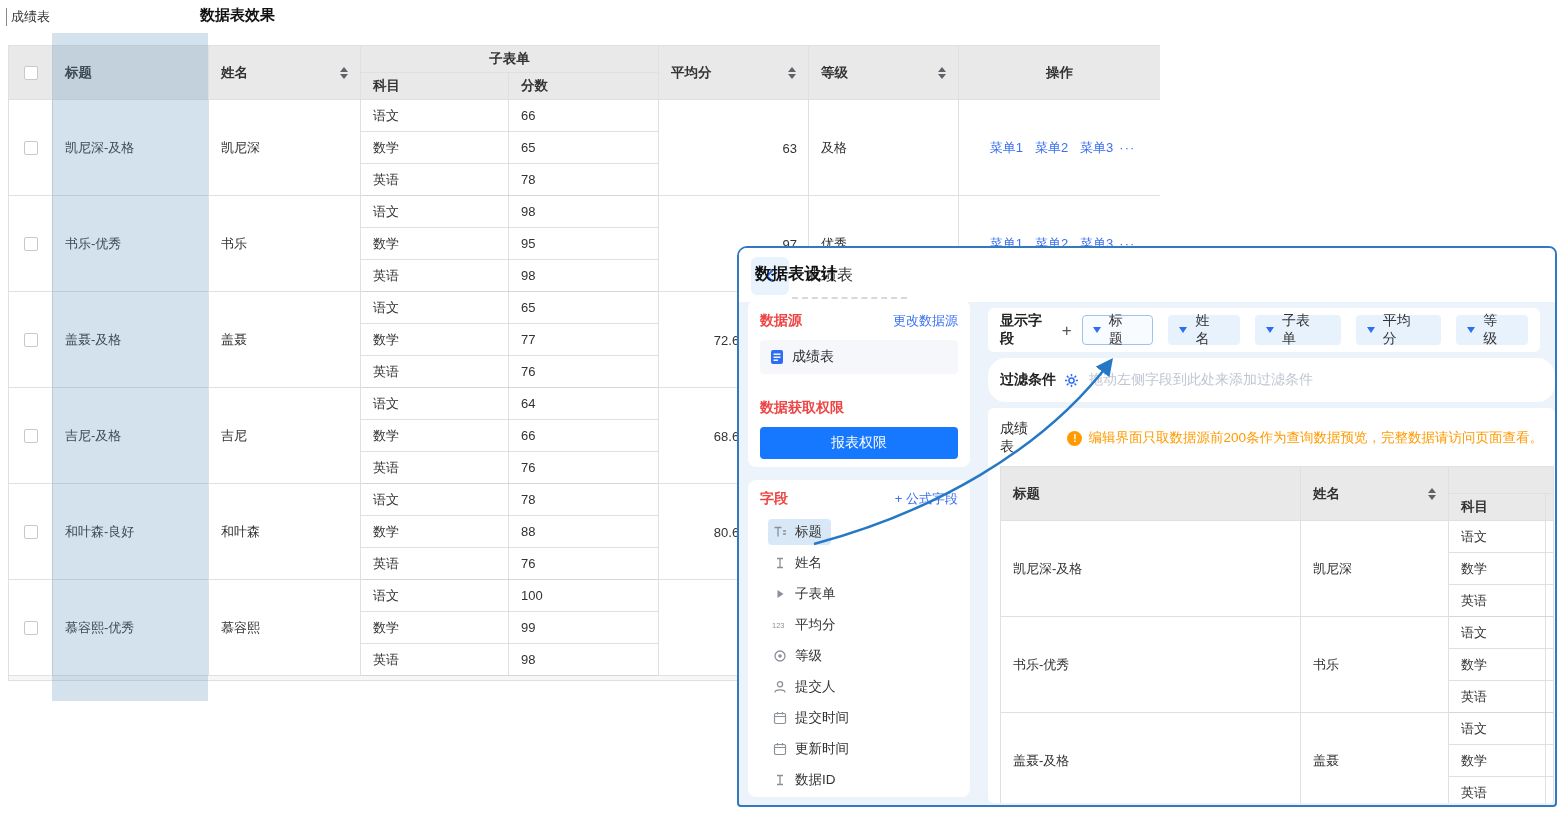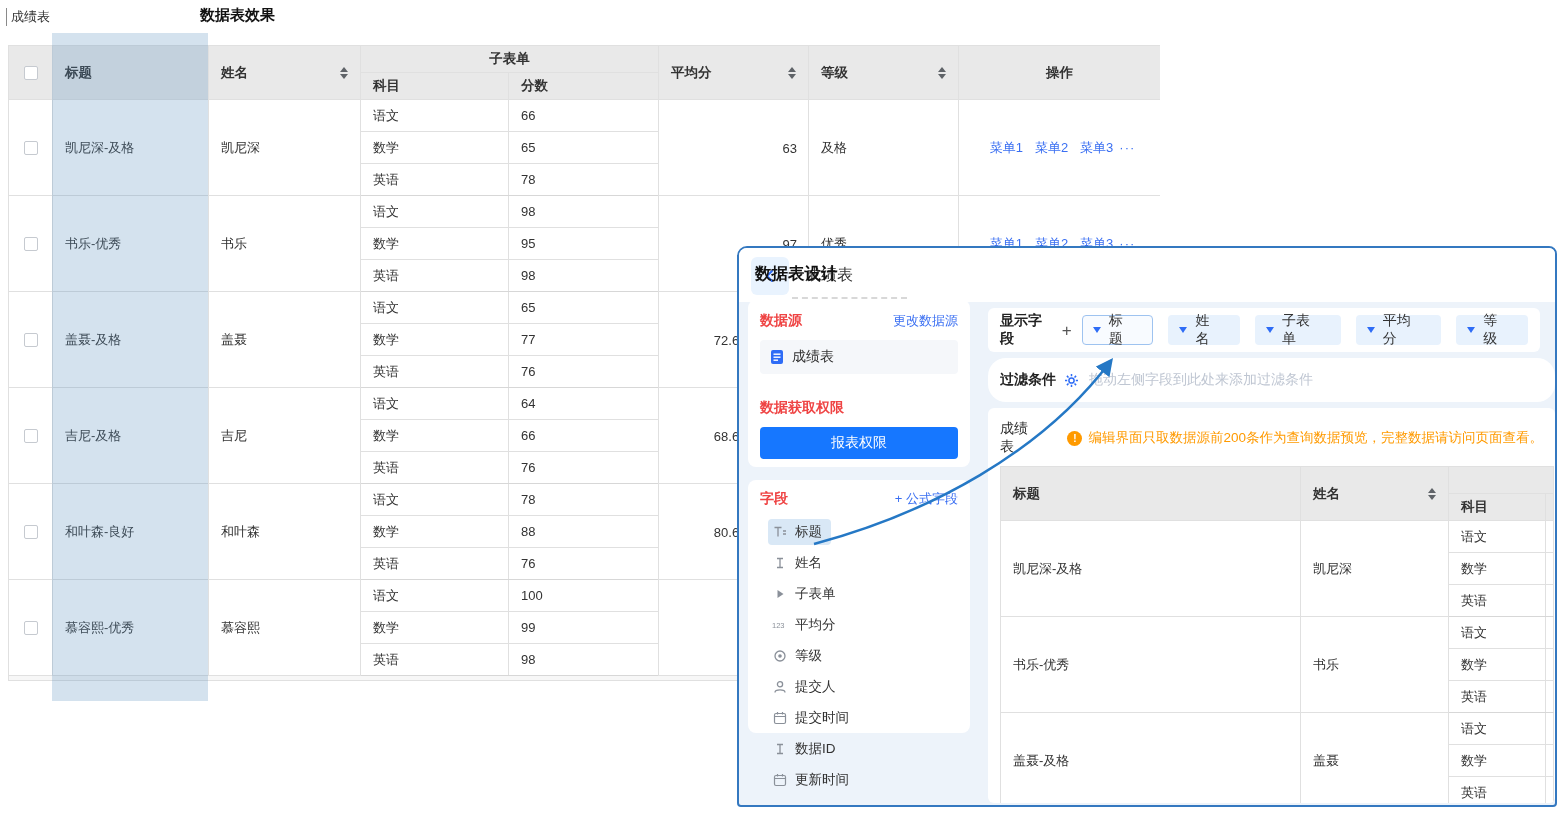--- a/index.html
+++ b/index.html
@@ -47,21 +47,21 @@
   
   .panel{position:absolute;left:737px;top:246px;width:820px;height:561px;background:#edf3fa;border:2px solid var(--panel-border);border-radius:10px 8px 4px 4px;z-index:10;overflow:hidden}
   .panel-header{position:absolute;left:0;top:0;right:0;height:54px;background:#fff}
   .back-btn{position:absolute;left:12px;top:9px;width:38px;height:38px;border-radius:6px;background:#e9f3fe;display:flex;align-items:center;justify-content:center;cursor:pointer}
   .back-label{position:absolute;left:66px;top:17px;font-size:16px;color:#333}
   .back-dashes{position:absolute;left:53px;top:49px;width:115px;border-bottom:2px dashed #d8d8d8}
   .panel-title{position:absolute;left:16px;right:0;top:15px;text-align:left;font-size:16.5px;font-weight:bold;color:#111}
 
   .card{position:absolute;background:#fff;border-radius:8px}
   .card-ds{left:9px;top:52px;width:222px;height:167px;padding:12px 12px}
-  .card-fields{left:9px;top:232px;width:222px;height:253px;padding:10px 12px}
+  .card-fields{left:9px;top:232px;width:222px;height:317px;padding:10px 12px}
   .card-a{left:249px;top:60px;width:552px;height:44px;border-radius:6px;display:flex;align-items:center;padding:0 12px}
   .card-b{left:249px;top:110px;width:567px;height:44px;border-radius:18px;display:flex;align-items:center;padding:0 12px}
   .card-c{left:249px;top:160px;width:567px;height:395px;border-radius:6px;padding:12px 0 0 12px;overflow:hidden}
 
   .row-between{display:flex;align-items:center;justify-content:space-between}
   .bold{font-weight:bold;font-size:14px;color:#ef4444}
   .link-sm{font-size:13px;color:var(--link);cursor:pointer}
   .source-box{margin-top:10px;height:34px;background:#f5f7fa;border-radius:4px;display:flex;align-items:center;gap:8px;padding:0 10px;font-size:14px}
   .perm-label{margin-top:25px}
   .perm-btn{margin-top:10px;height:32px;width:100%;background:var(--button);border:none;border-radius:4px;color:#fff;font-size:14px;cursor:pointer}
@@ -397,39 +397,39 @@
                   </g>
                 </svg>
               </span>
               <span>提交时间</span>
             </span>
           </div>
           <div class="field-item">
             <span class="fi-box">
               <span class="ficon">
                 <svg width="14" height="14" viewBox="0 0 14 14">
-                  <g stroke="#8a9099" stroke-width="1.3" fill="none">
-                    <path d="M4 2.5h6M4 11.5h6M7 2.5v9"></path>
-                  </g>
-                </svg>
-              </span>
-              <span>数据ID</span>
-            </span>
-          </div>
-          <div class="field-item">
-            <span class="fi-box">
-              <span class="ficon">
-                <svg width="14" height="14" viewBox="0 0 14 14">
                   <g stroke="#8a9099" stroke-width="1.2" fill="none">
                     <rect x="1.5" y="2.5" width="11" height="10" rx="1.5"></rect>
                     <path d="M1.5 5.5h11M4.5 1v2.5M9.5 1v2.5"></path>
                   </g>
                 </svg>
               </span>
               <span>更新时间</span>
+            </span>
+          </div>
+          <div class="field-item">
+            <span class="fi-box">
+              <span class="ficon">
+                <svg width="14" height="14" viewBox="0 0 14 14">
+                  <g stroke="#8a9099" stroke-width="1.3" fill="none">
+                    <path d="M4 2.5h6M4 11.5h6M7 2.5v9"></path>
+                  </g>
+                </svg>
+              </span>
+              <span>数据ID</span>
             </span>
           </div>
         </div>
     </div>
 
     <div class="card card-a">
       <span class="disp-label">显示字段</span>
       <span class="plus-btn">+</span>
       <div class="chips" id="chipsRow">
           <div class="chip selected">

